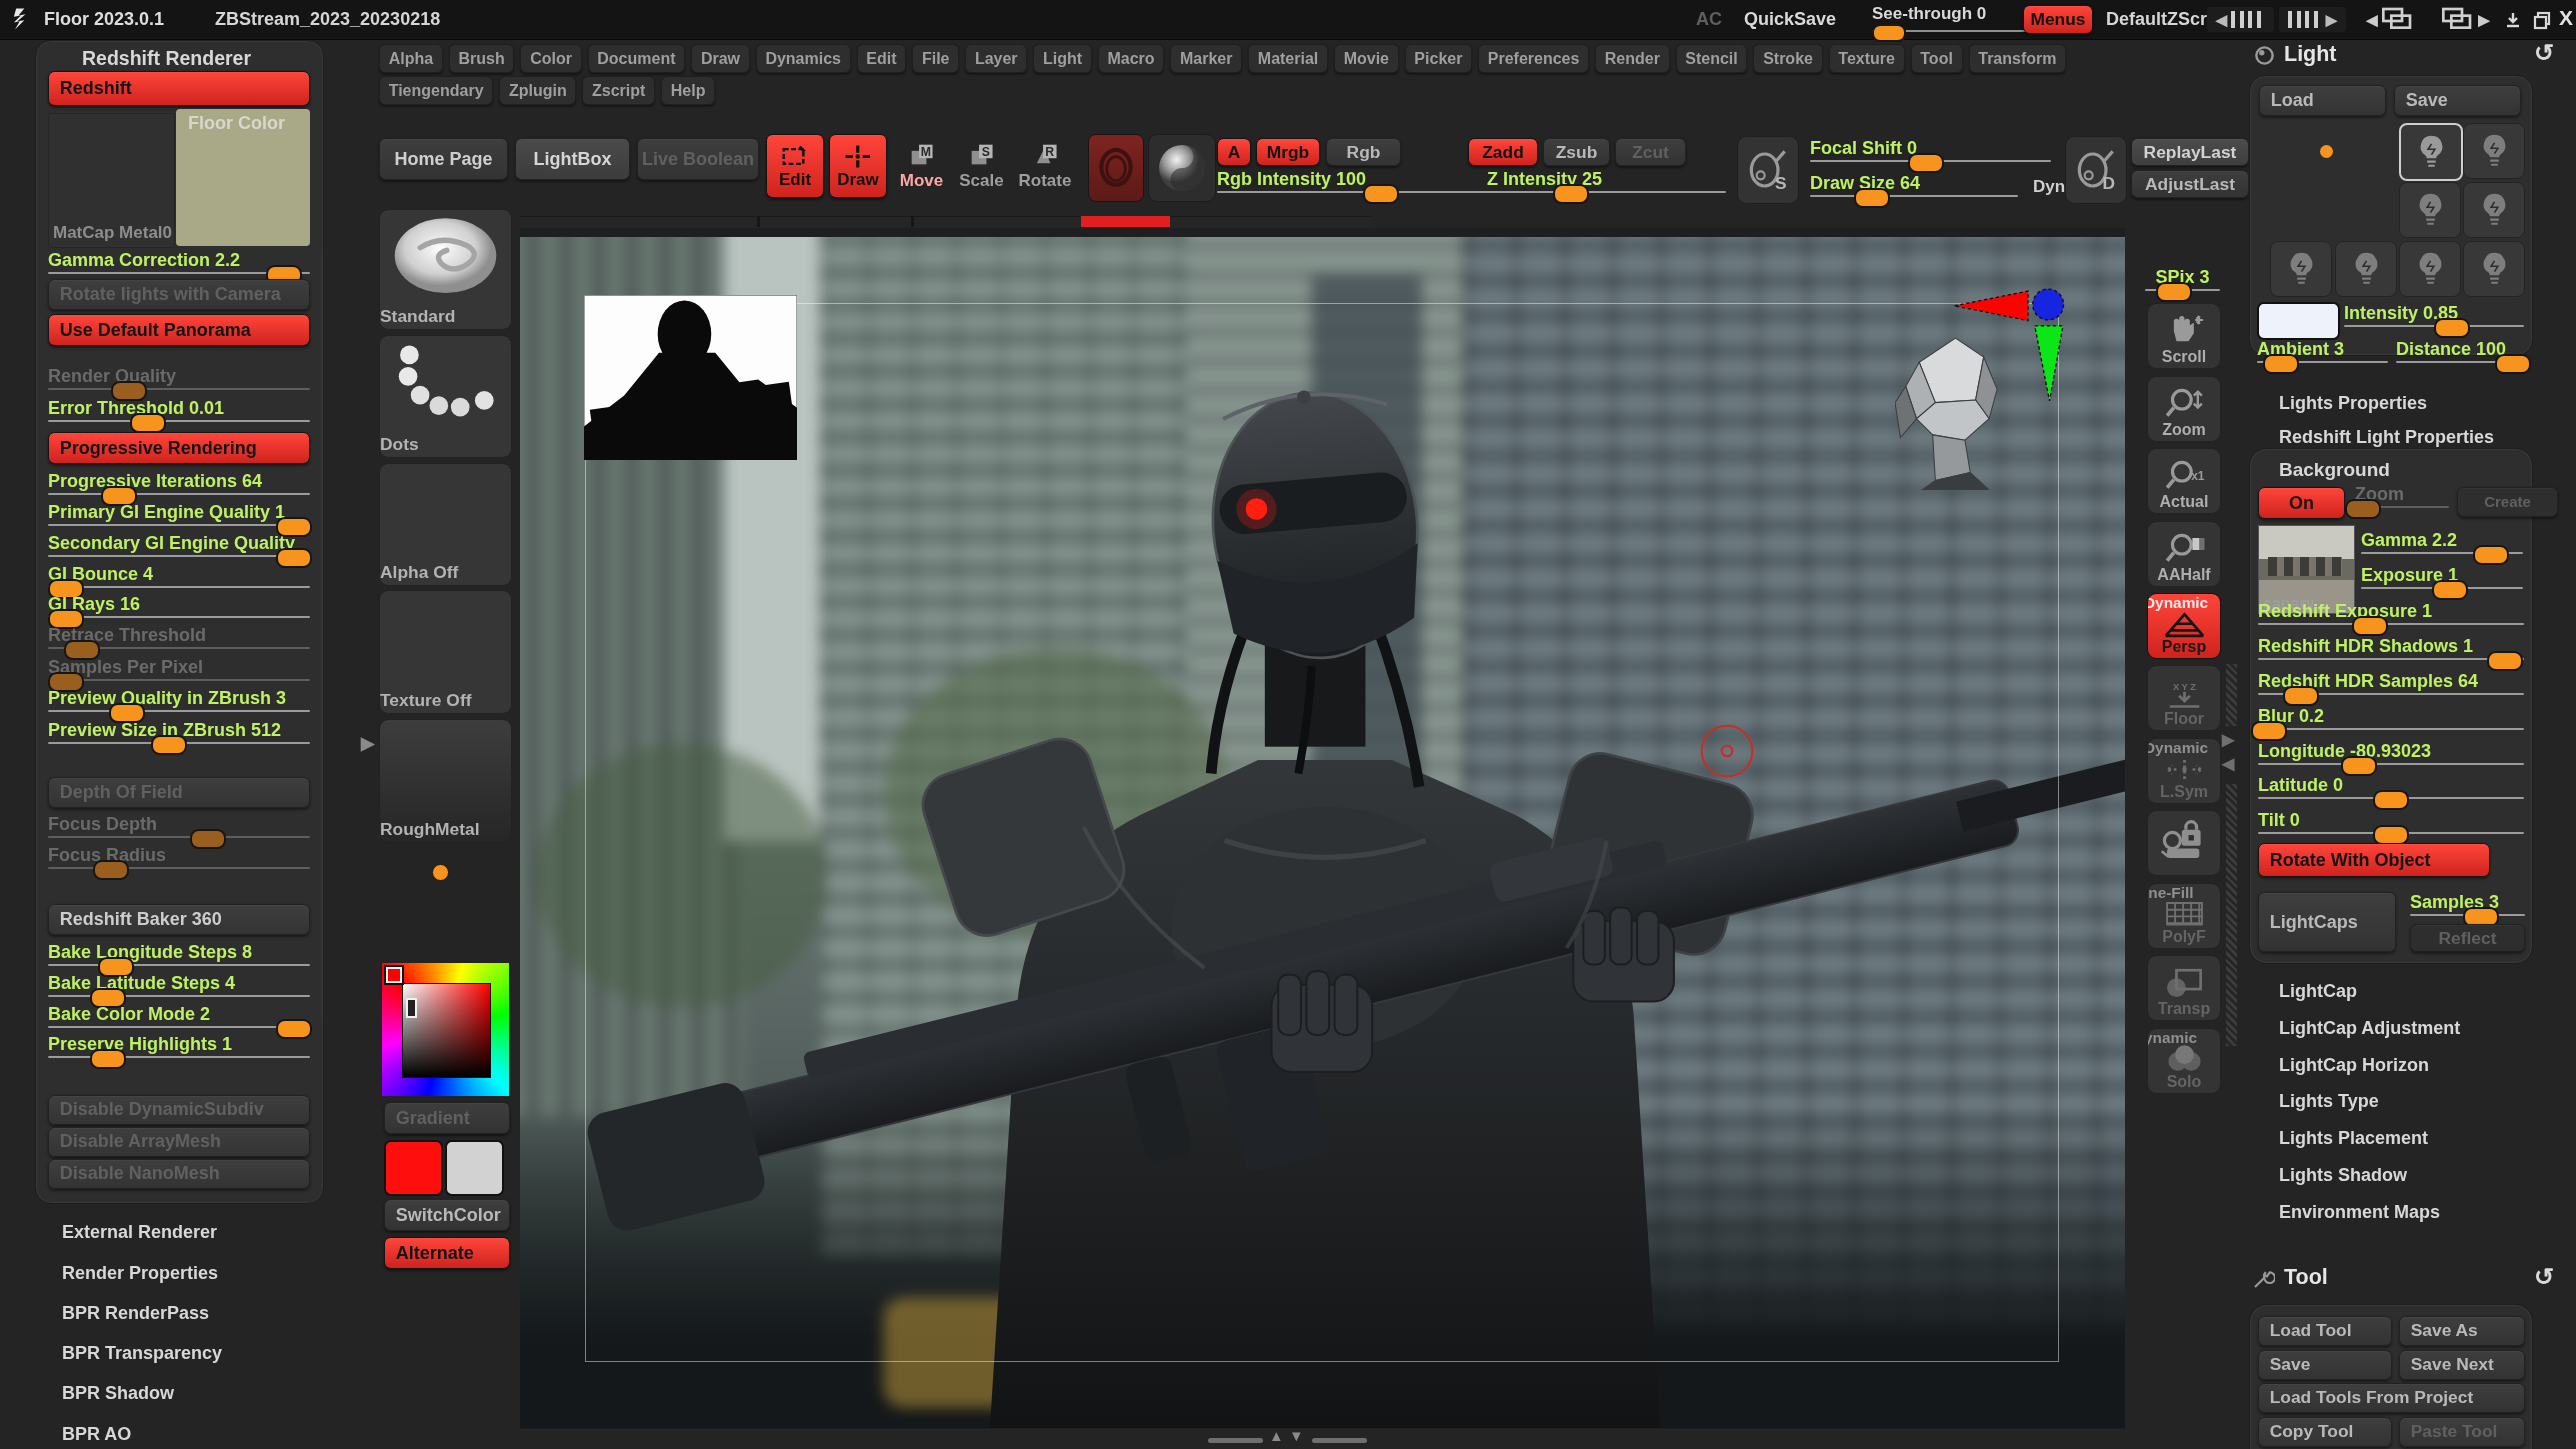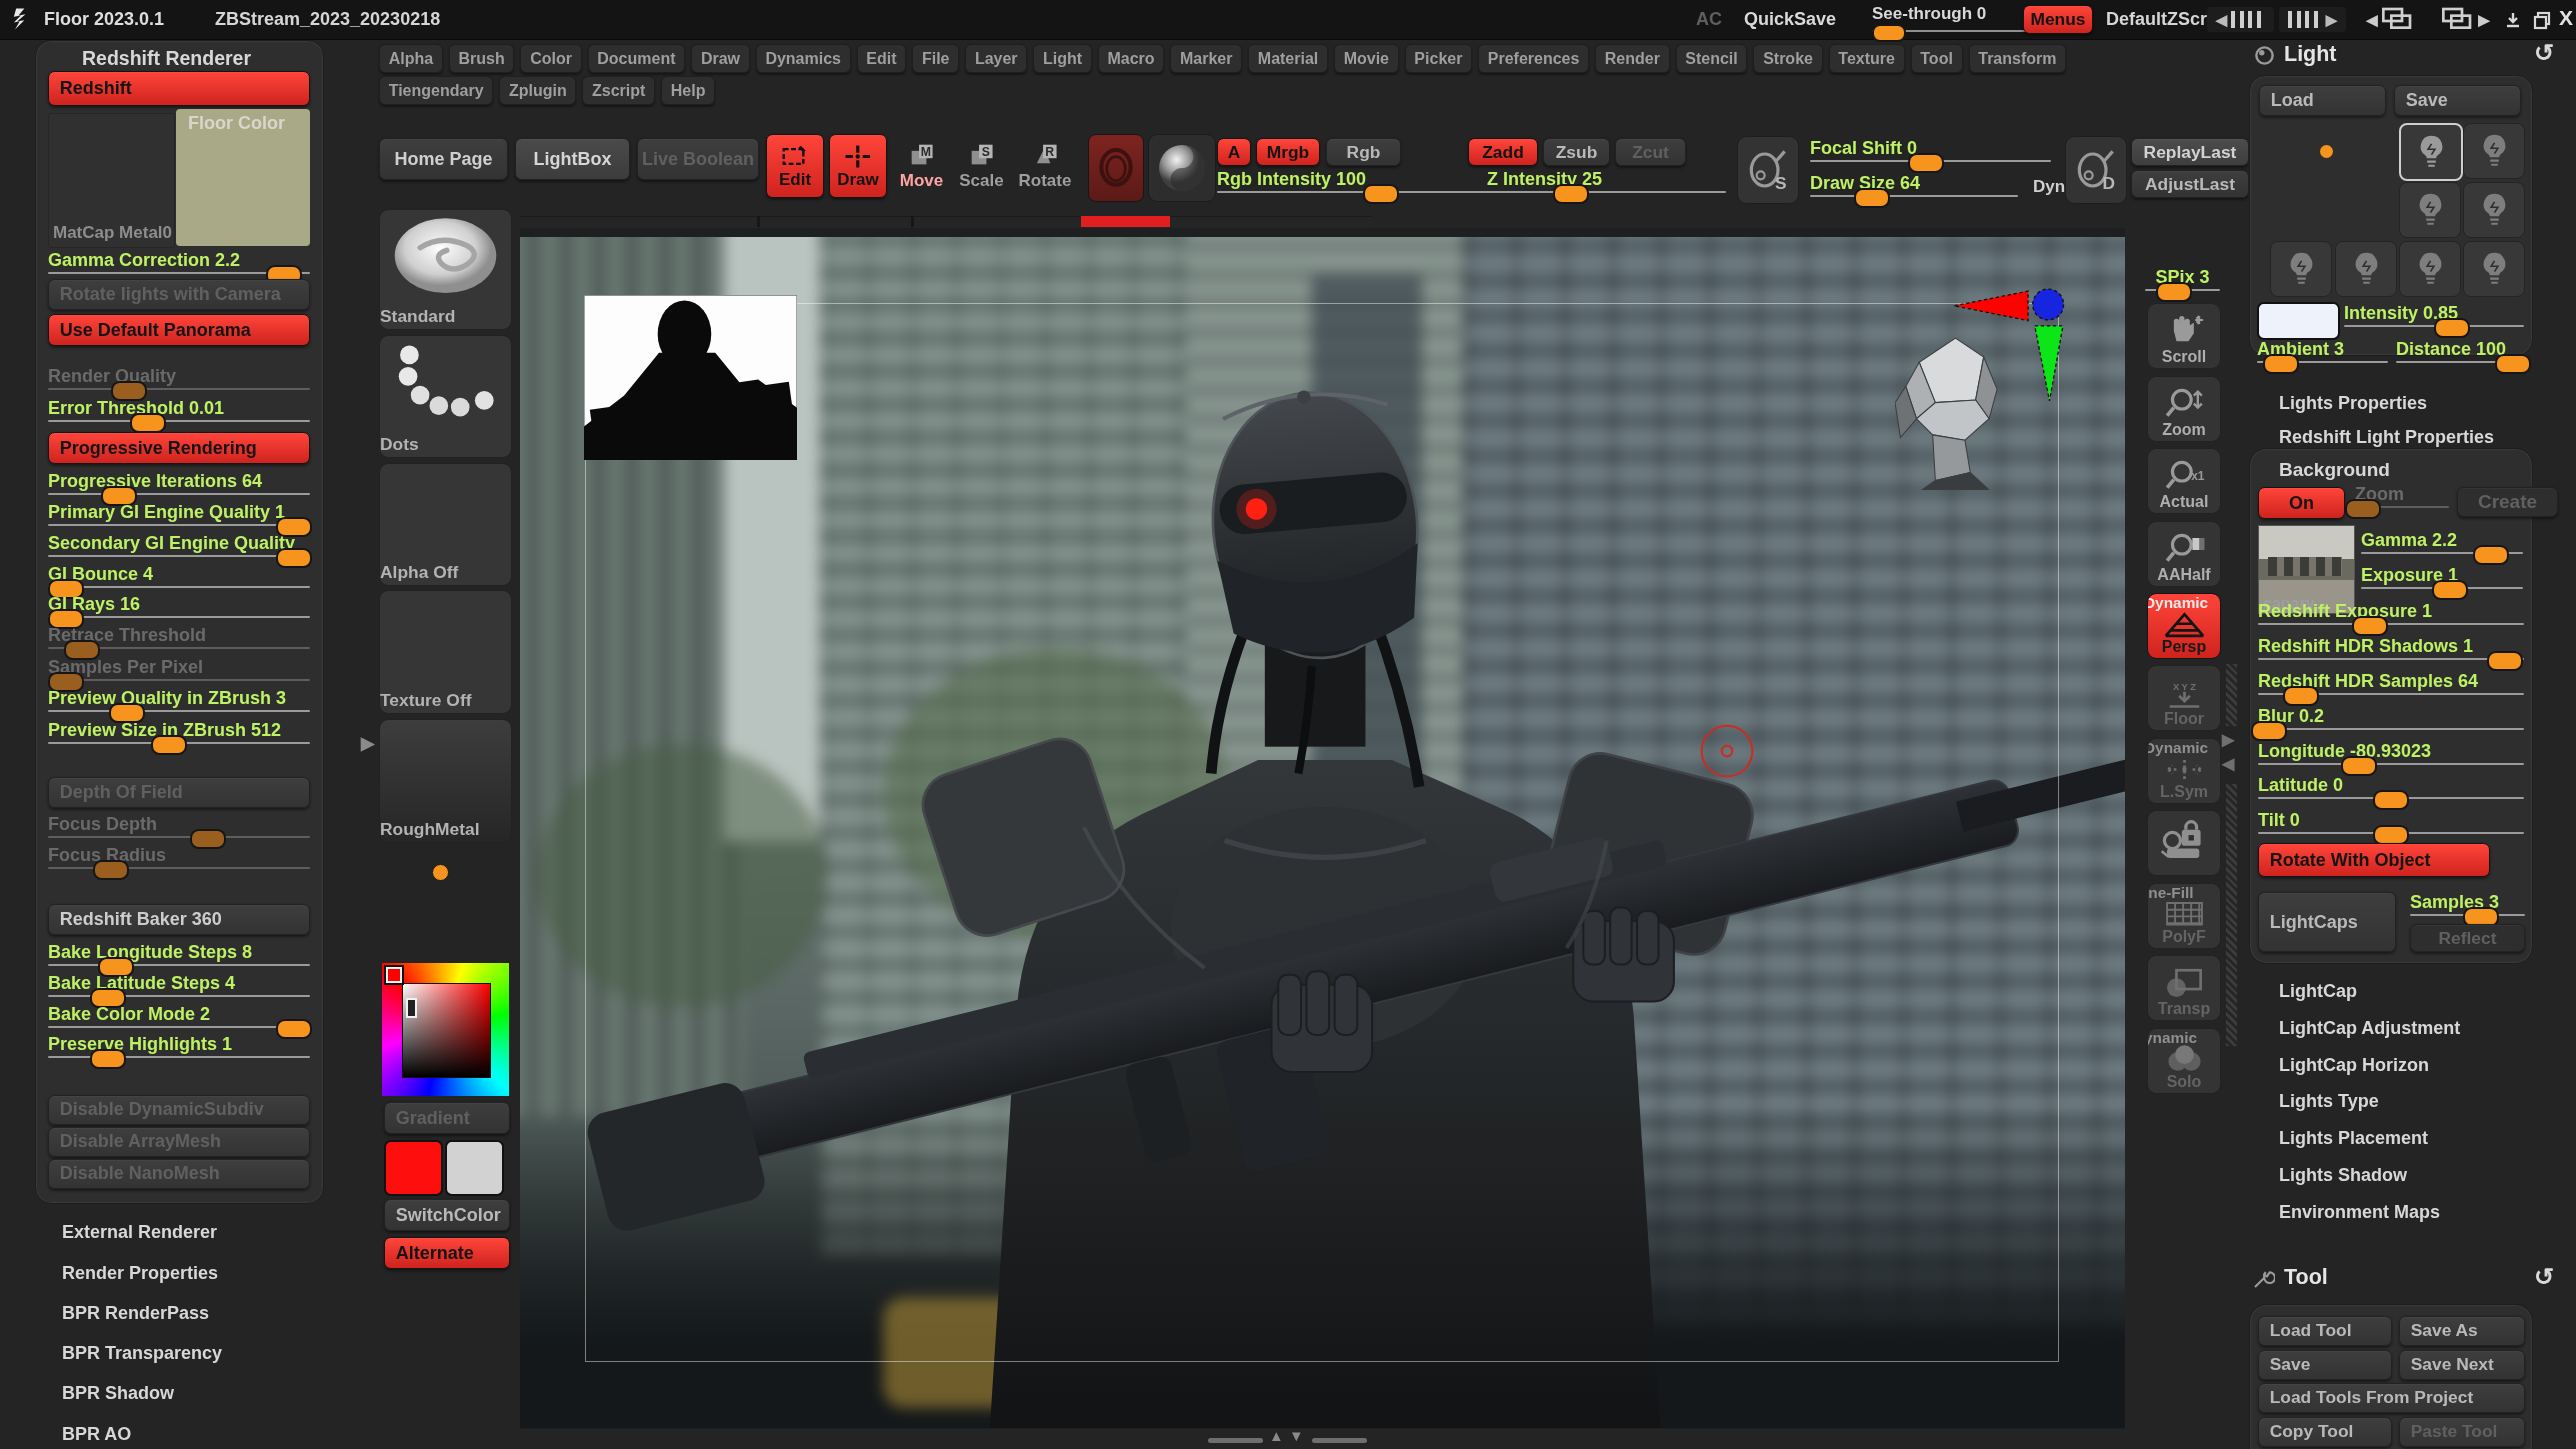--- a/index.html
+++ b/index.html
@@ -812,21 +812,21 @@
 <span class="shead" style="left:2279px;top:459px;font-size:19px">Background</span>
 <div class="zbtn red center" style="left:2258px;top:487px;width:87px;height:32px;font-size:18px">
     <span>On</span>
   </div>
 <div class="zsl dis" style="left:2355px;top:484px;width:94px">
   <div class="lbl">Zoom</div>
     <div class="track">
       <span class="knob" style="left:8%"></span>
     </div>
 </div>
-<div class="zbtn center dis" style="left:2457px;top:487px;width:101px;height:29.5px;font-size:19px;background:#2e2e2e">
+<div class="zbtn center dis" style="left:2457px;top:487px;width:101px;height:29.5px;font-size:15px;background:#2e2e2e">
     <span>Create</span>
   </div>
 
 <div class="abs" style="left:2258px;top:525px;width:95px;height:87px;border:1.3px solid #555;background:linear-gradient(#c9c9c2 0 38%,#6b6a60 38% 62%,#9a958a 62% 100%)">
   <div class="abs" style="left:9.4px;top:31px;width:74px;height:19px;background:repeating-linear-gradient(90deg,#3c3c38 0 9.4px,#77756b 9.4px 16px)"></div>
   <span class="abs" style="left:4px;bottom:0;color:#9f9f9f;font-size:16px">canary_</span>
 </div>
 <div class="zsl" style="left:2361px;top:530px;width:162px">
   <div class="lbl">Gamma 2.2</div>
     <div class="track">

